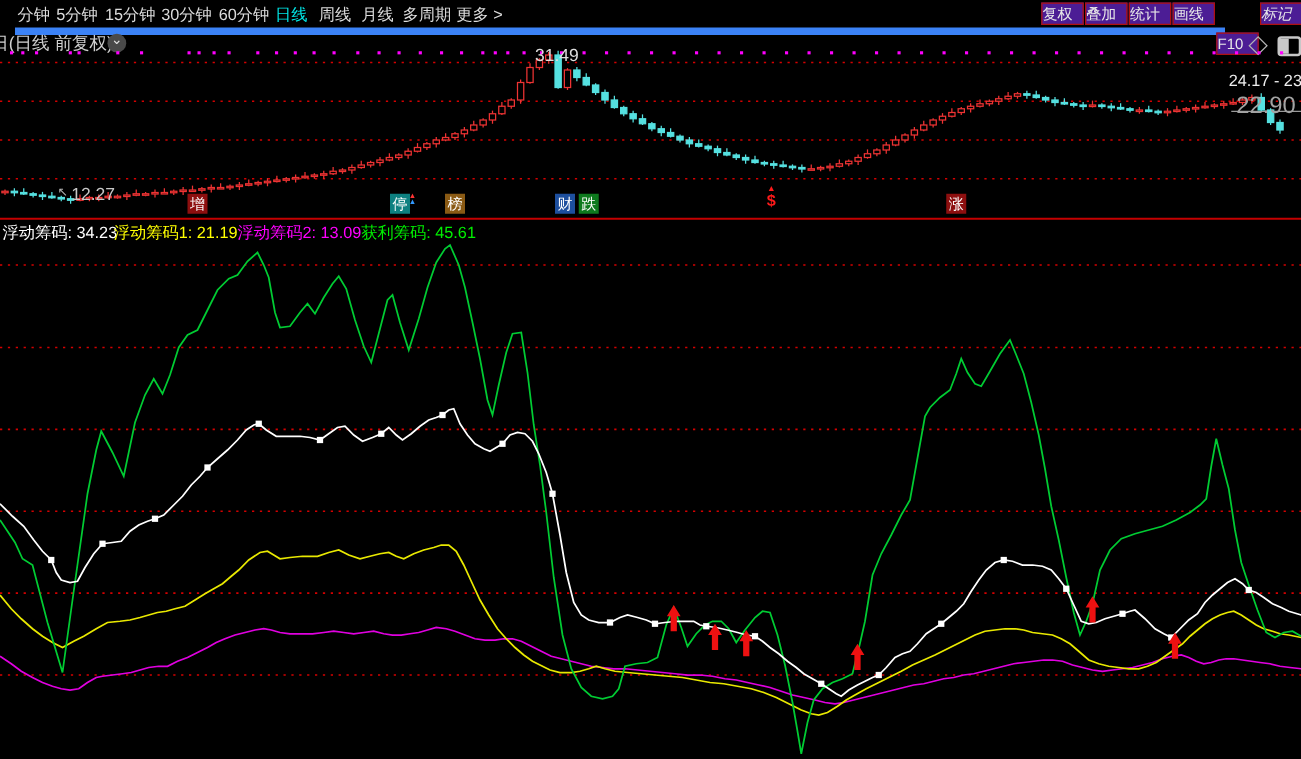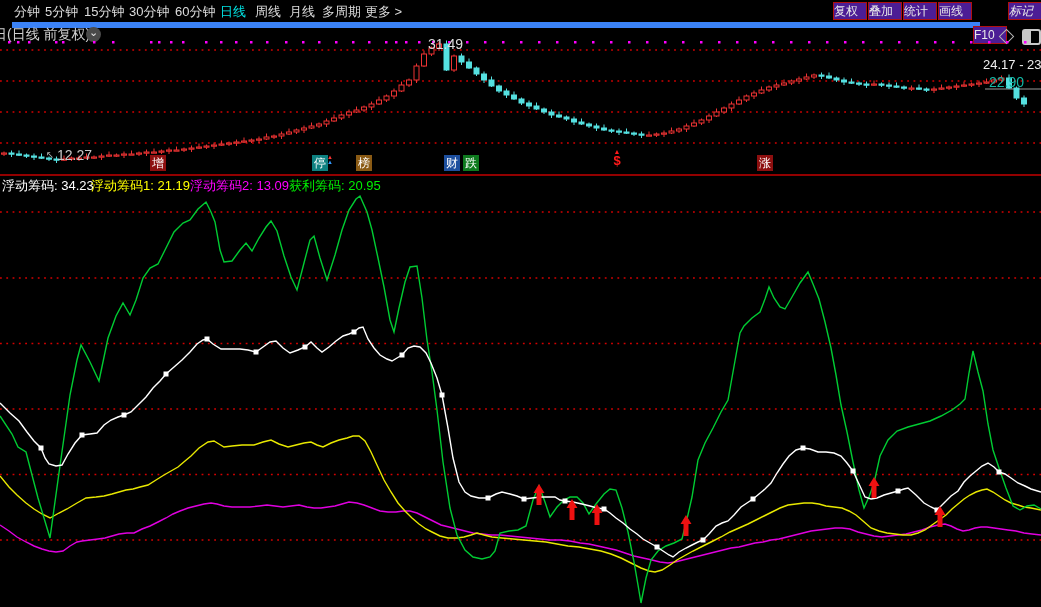--- a/index.html
+++ b/index.html
@@ -457,34 +457,34 @@
         <path d="M 686 515 L 680.5 524 L 683.5 524 L 683.5 536 L 688.5 536 L 688.5 524 L 691.5 524 Z" fill="#ee1111"></path>
         <path d="M 874 477 L 868.5 486 L 871.5 486 L 871.5 498 L 876.5 498 L 876.5 486 L 879.5 486 Z" fill="#ee1111"></path>
         <path d="M 940 506 L 934.5 515 L 937.5 515 L 937.5 527 L 942.5 527 L 942.5 515 L 945.5 515 Z" fill="#ee1111"></path>
       </g>
     </svg>
 
   <div id="labels">
       <div class="plabel" style="left: 428px; top: 36px; color: rgb(221, 221, 221); font-size: 14px;">31.49</div>
       <div class="plabel" style="left: 57px; top: 147px; color: rgb(200, 200, 200); font-size: 14px;">12.27</div>
       <div class="plabel" style="left: 983px; top: 57px; color: rgb(238, 238, 238); font-size: 13px;">24.17 - 23</div>
-      <div class="plabel" style="left: 989px; top: 74px; color: #14b8a6; font-size: 14px;">22.90</div>
+      <div class="plabel" style="left: 989px; top: 74px; color: #a3a3a3; font-size: 19px;">22.90</div>
       <div class="plabel" style="left: 46px; top: 149px; color: rgb(176, 176, 176); font-size: 10px;">↖</div>
     </div>
   <div id="badges">
       <div class="badge" style="left: 150px; background: rgb(141, 15, 15);">增</div>
       <div class="badge" style="left: 312px; background: rgb(13, 128, 128);">停<span class="deco"><span style="color:#f33">▲</span><br><span style="color:#39f">▲</span></span></div>
       <div class="badge" style="left: 356px; background: rgb(138, 90, 20);">榜</div>
       <div class="badge" style="left: 444px; background: rgb(29, 79, 158);">财</div>
       <div class="badge" style="left: 463px; background: rgb(14, 122, 30);">跌</div>
       <div class="badge" style="left: 757px; background: rgb(141, 15, 15);">涨</div>
       <div id="dollar-badge" style="left: 610px;">
         <div class="up">▲</div>
         <div class="s">$</div>
       </div>
     </div>
   <div id="ind-header">
       <span style="left: 2px; color: rgb(255, 255, 255);">浮动筹码: 34.23</span>
       <span style="left: 91px; color: rgb(255, 255, 0);">浮动筹码1: 21.19</span>
       <span style="left: 190px; color: rgb(255, 0, 255);">浮动筹码2: 13.09</span>
-      <span style="left: 289px; color: rgb(0, 238, 0);">获利筹码: 20.95</span>
+      <span style="left: 289px; color: rgb(0, 238, 0);">获利筹码: 45.61</span>
     </div>
 </div>
 
 </body></html>

